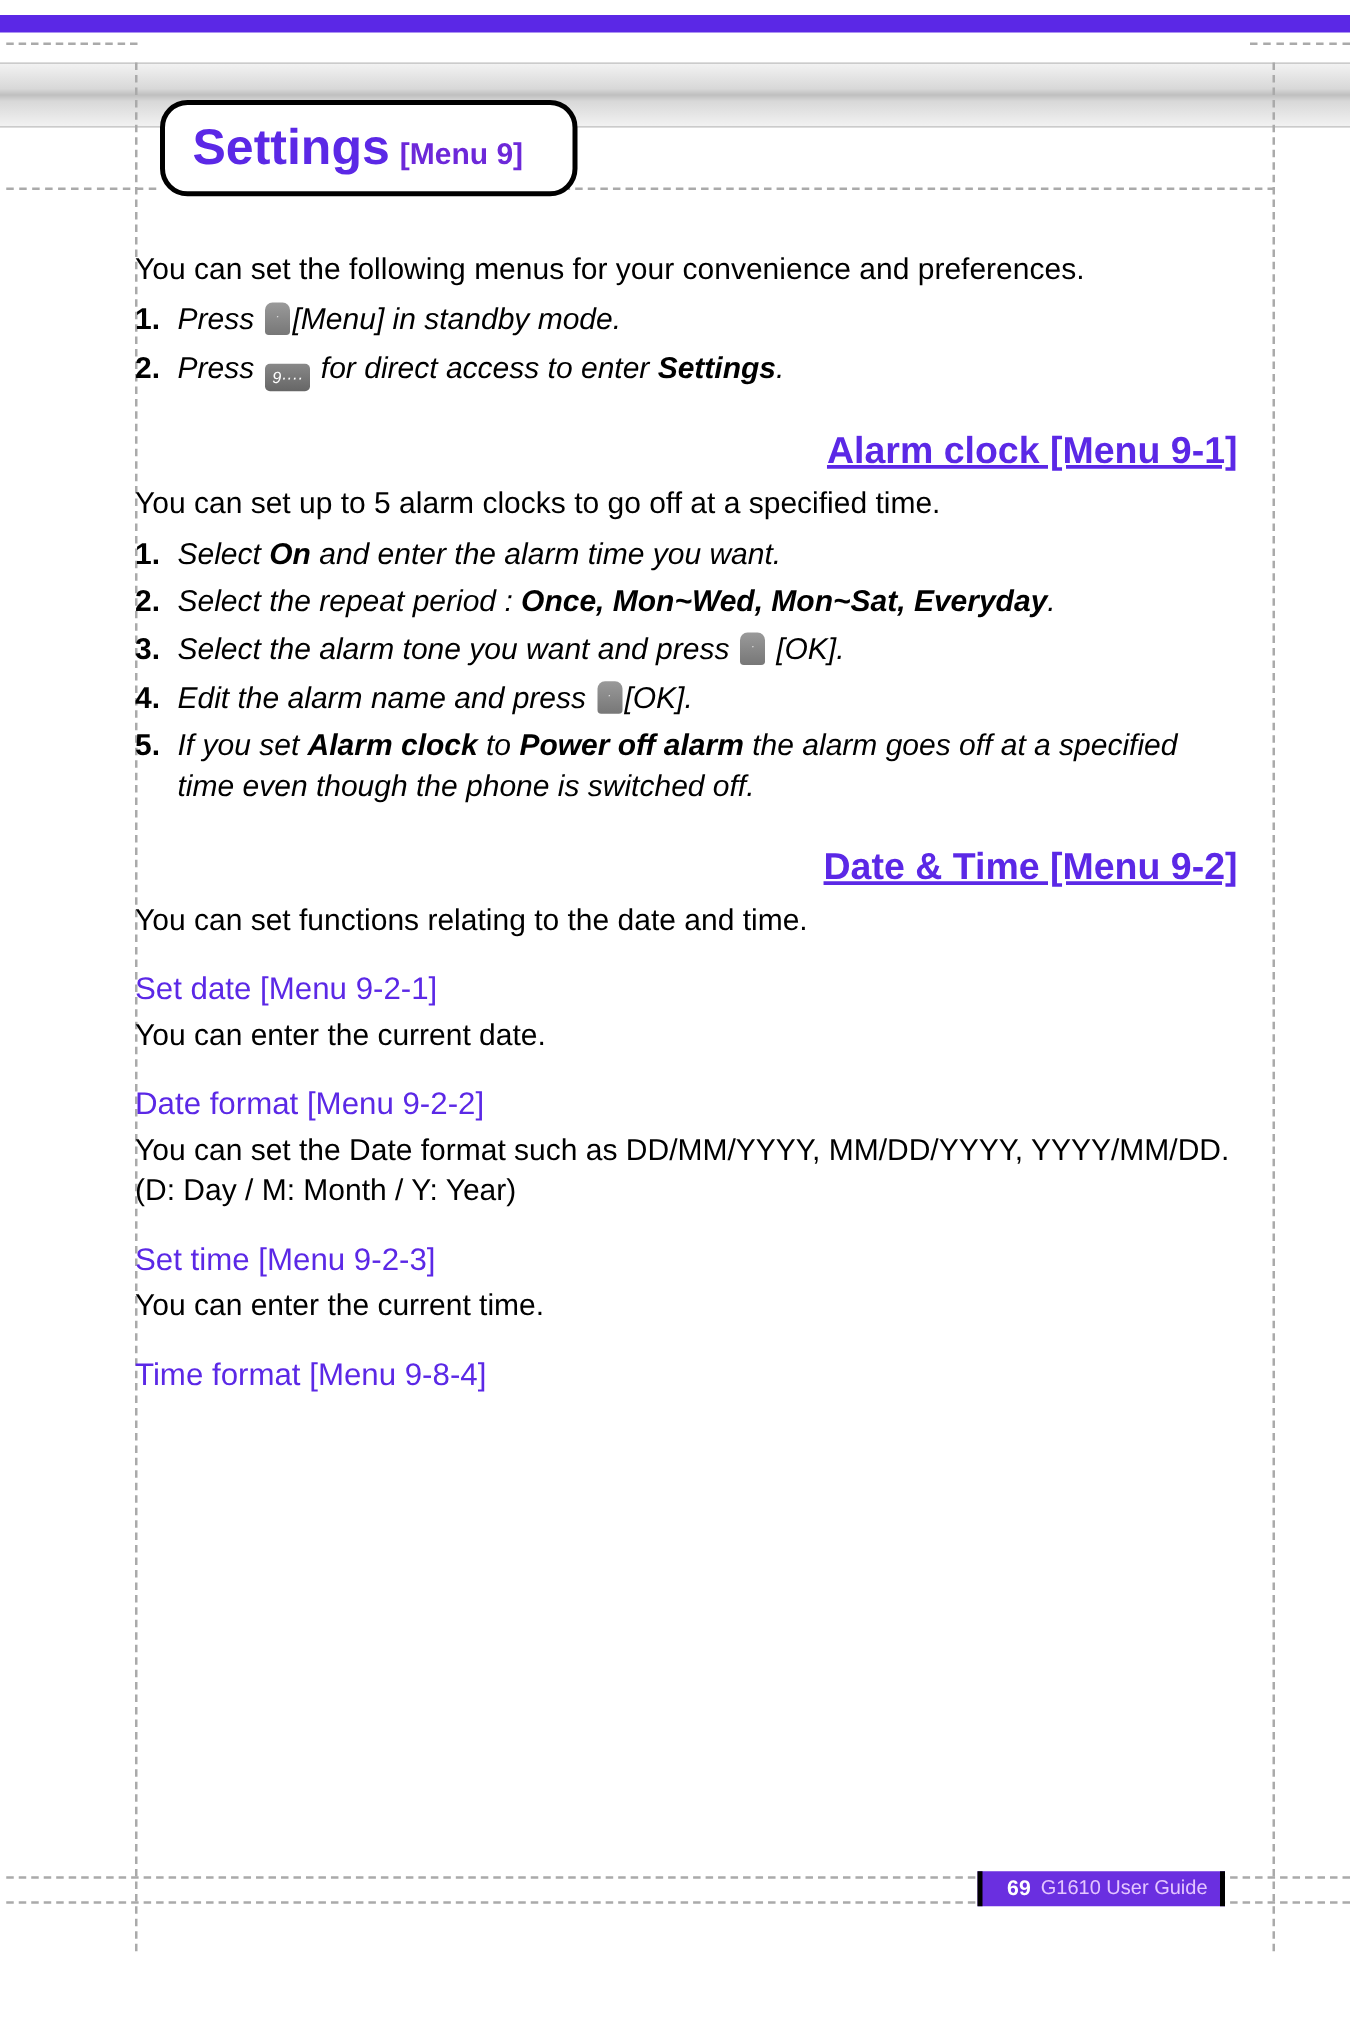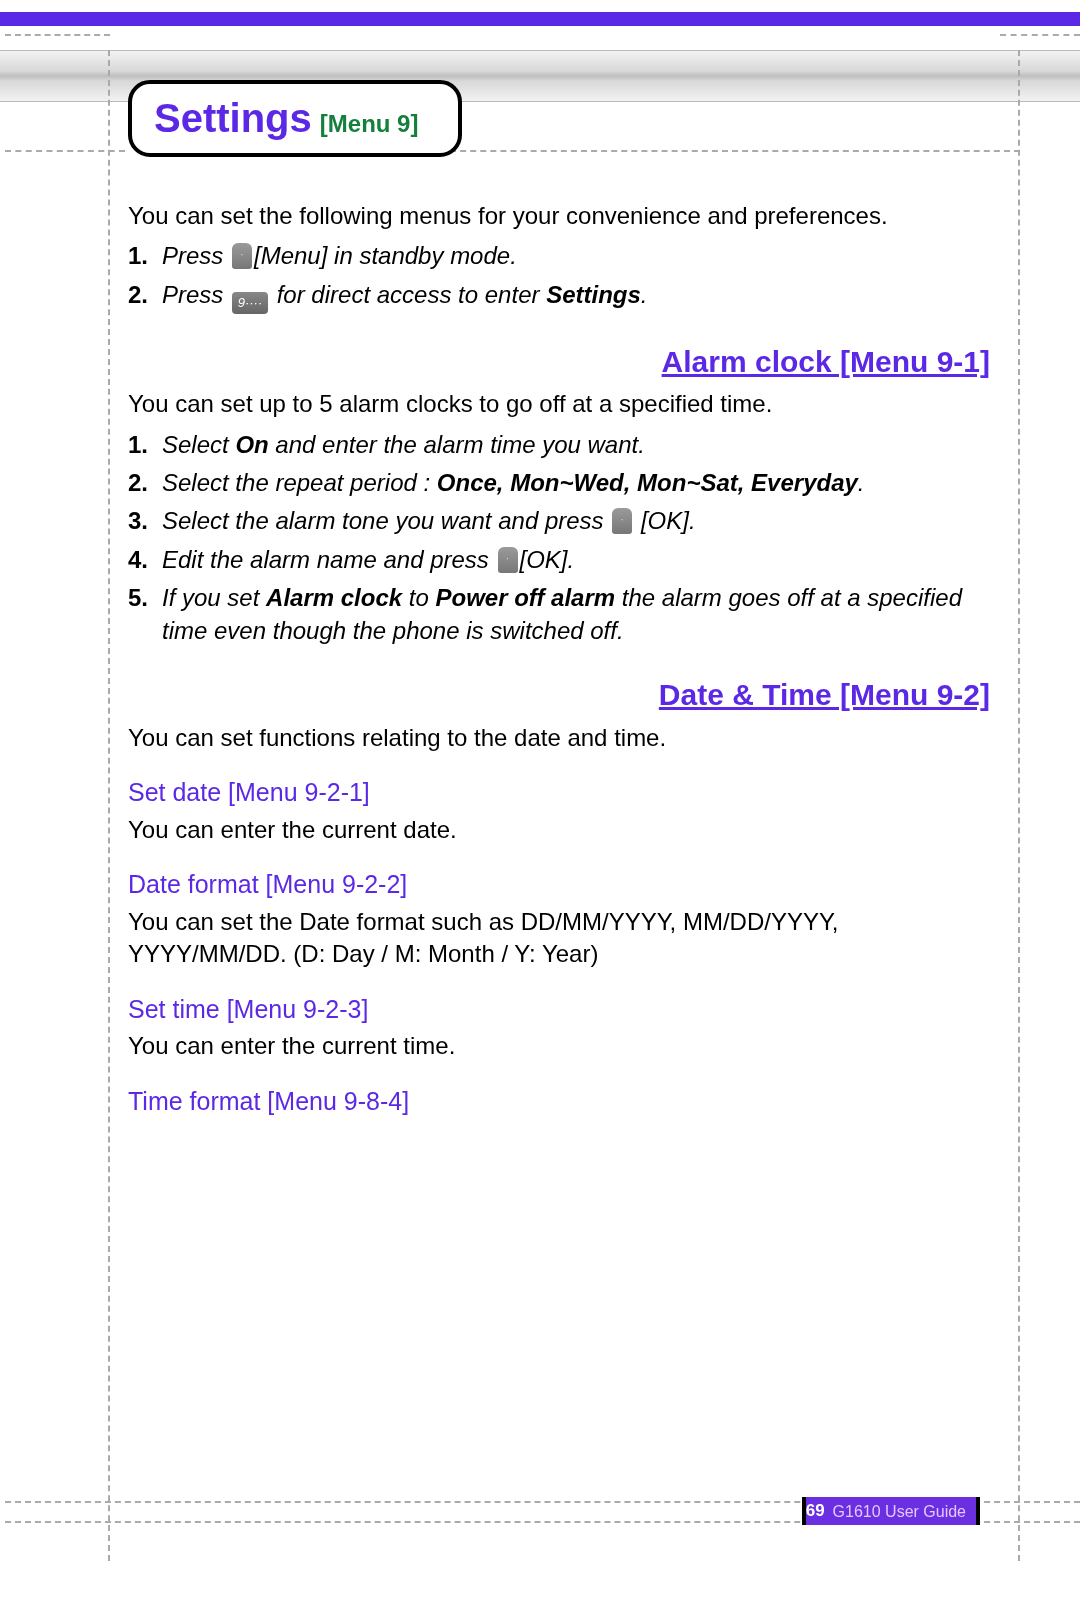--- a/index.html
+++ b/index.html
@@ -52,37 +52,36 @@
     background: #fff;
     border: 4px solid #000;
     border-radius: 22px;
     padding: 12px 40px 12px 22px;
     z-index: 10;
     display: flex;
     align-items: baseline;
     gap: 8px;
   }
   .title-main { font-size: 40px; font-weight: bold; color: #5b28e6; }
-  .title-sub { font-size: 24px; font-weight: bold; color: #15803d; }
+  .title-sub { font-size: 24px; font-weight: bold; color: #6d28d9; }
   .dashed-title-ext {
       position:absolute;
       top: 150px;
       height:0;
       border-top: 2px dashed #aaa;
       z-index:5;
   }
   .content {
     position: absolute;
     top: 200px;
     left: 108px;
     right: 90px;
     font-size: 24px;
     color: #000;
     line-height: 1.35;
-    margin-left: 20px;
   }
   .para { margin-bottom: 8px; }
   .ol { margin: 6px 0 28px 0; }
   .ol .li { display: flex; margin: 6px 0; }
   .ol .num { font-weight: bold; min-width: 30px; margin-right: 4px; }
   .ol .txt { flex: 1; font-style: italic; }
   .h2 {
     font-size: 30px;
     font-weight: bold;
     color: #5b28e6;
@@ -130,22 +129,22 @@
     bottom: 98px;
     border-top: 2px dashed #aaa;
   }
   .footer-badge {
     position: absolute;
     bottom: 96px;
     right: 100px;
     background: #6a2fe0;
     color: #e5c6ff;
     font-size: 16px;
-    padding: 4px 10px 4px 0;
-    display:flex; align-items:flex-end; gap:8px;
+    padding: 4px 10px 4px 20px;
+    display:flex; align-items:center; gap:8px;
     z-index:6;
     border-left: 4px solid #000;
     border-right: 4px solid #000;
   }
   .footer-badge .pg {
     background: #fff0;
     color:#fff;
     font-weight:bold;
     font-size:17px;
   }

